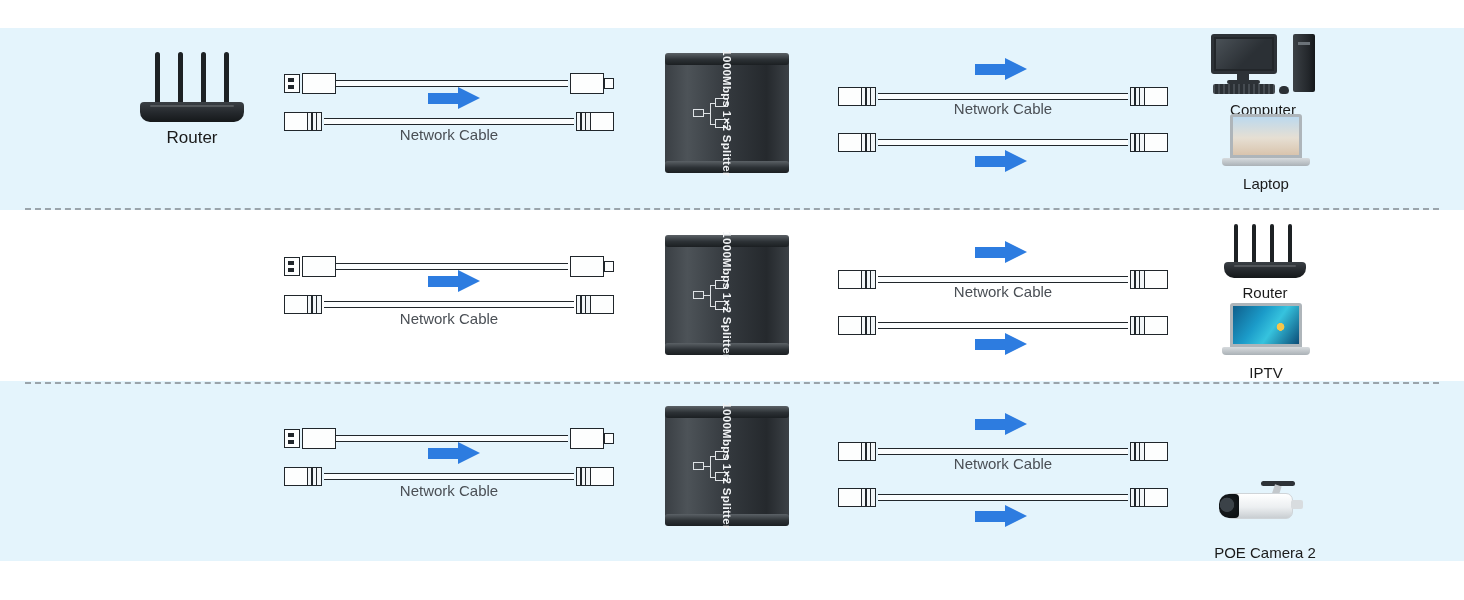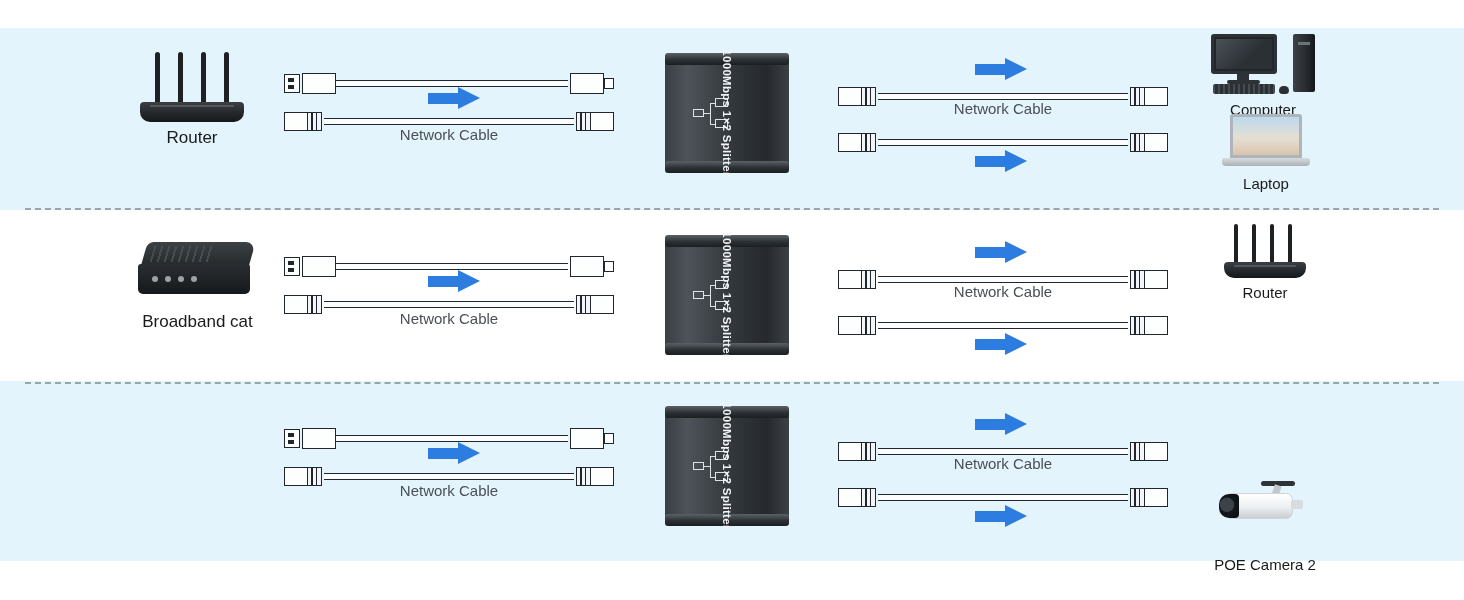--- a/index.html
+++ b/index.html
@@ -388,34 +388,20 @@
       <div class="dev laptop" style="margin-left:6px;">
         <div class="lid"></div>
           <div class="base"></div>
       </div>
       <div class="caption sm" style="margin-top:4px;width:100px;">Laptop</div>
     </div>
   </div>
 
   <div class="row" style="top:210px;height:171px;">
 
-    <div class="cell" style="left:125px;top:32px;width:145px;">
-      <div class="dev modem" style="margin-left:13px;">
-        <div class="top"></div>
-          <div class="vent"></div>
-          <div class="front"></div>
-        <div class="leds">
-            <span></span>
-            <span></span>
-            <span></span>
-            <span></span>
-          </div>
-      </div>
-      <div class="caption" style="margin-top:8px;width:145px;">Broadband cat</div>
-    </div>
 
     <div class="cable" style="left:284px;top:45px;width:330px;">
       <div class="wire" style="left:48px;right:46px;"></div>
       <div class="port" style="left:0;"></div>
       <div class="port-plug" style="left:18px;"></div>
       <div class="port-plug" style="right:10px;"></div>
       <div class="port-tab" style="right:0;"></div>
     </div>
     <div class="cable" style="left:284px;top:83px;width:330px;">
       <div class="wire" style="left:40px;right:40px;"></div>
@@ -486,20 +472,27 @@
     <div class="cell" style="left:1215px;top:12px;width:100px;">
       <div class="dev router" style="width:82px;height:56px;margin-left:9px;">
         <div class="ant" style="left:10px;bottom:14px;height:40px;width:4px;"></div>
         <div class="ant" style="left:28px;bottom:14px;height:40px;width:4px;"></div>
         <div class="ant" style="left:46px;bottom:14px;height:40px;width:4px;"></div>
         <div class="ant" style="left:64px;bottom:14px;height:40px;width:4px;"></div>
         <div class="base" style="width:82px;height:16px;"></div>
       </div>
       <div class="caption sm" style="margin-top:5px;width:100px;">Router</div>
     </div>
+    <div class="cell" style="left:1216px;top:93px;width:100px;">
+      <div class="dev laptop" style="margin-left:6px;">
+        <div class="lid iptv"></div>
+          <div class="base"></div>
+      </div>
+      <div class="caption sm" style="margin-top:4px;width:100px;">IPTV</div>
+    </div>
   </div>
 
   <div class="row" style="top:381px;height:180px;">
 
 
     <div class="cable" style="left:284px;top:46px;width:330px;">
       <div class="wire" style="left:48px;right:46px;"></div>
       <div class="port" style="left:0;"></div>
       <div class="port-plug" style="left:18px;"></div>
       <div class="port-plug" style="right:10px;"></div>
@@ -572,17 +565,17 @@
     </div>
 
     <div class="cell" style="left:1190px;top:100px;width:150px;">
       <div class="dev camera" style="margin-left:27px;">
         <div class="mount"></div>
           <div class="arm"></div>
         <div class="body"></div>
           <div class="lens"></div>
           <div class="tail"></div>
       </div>
-      <div class="caption sm" style="margin-top:20px;width:150px;">POE Camera 2</div>
+      <div class="caption sm" style="margin-top:8px;width:150px;">POE Camera 2</div>
     </div>
   </div>
 
 </div>
 
 </body></html>

